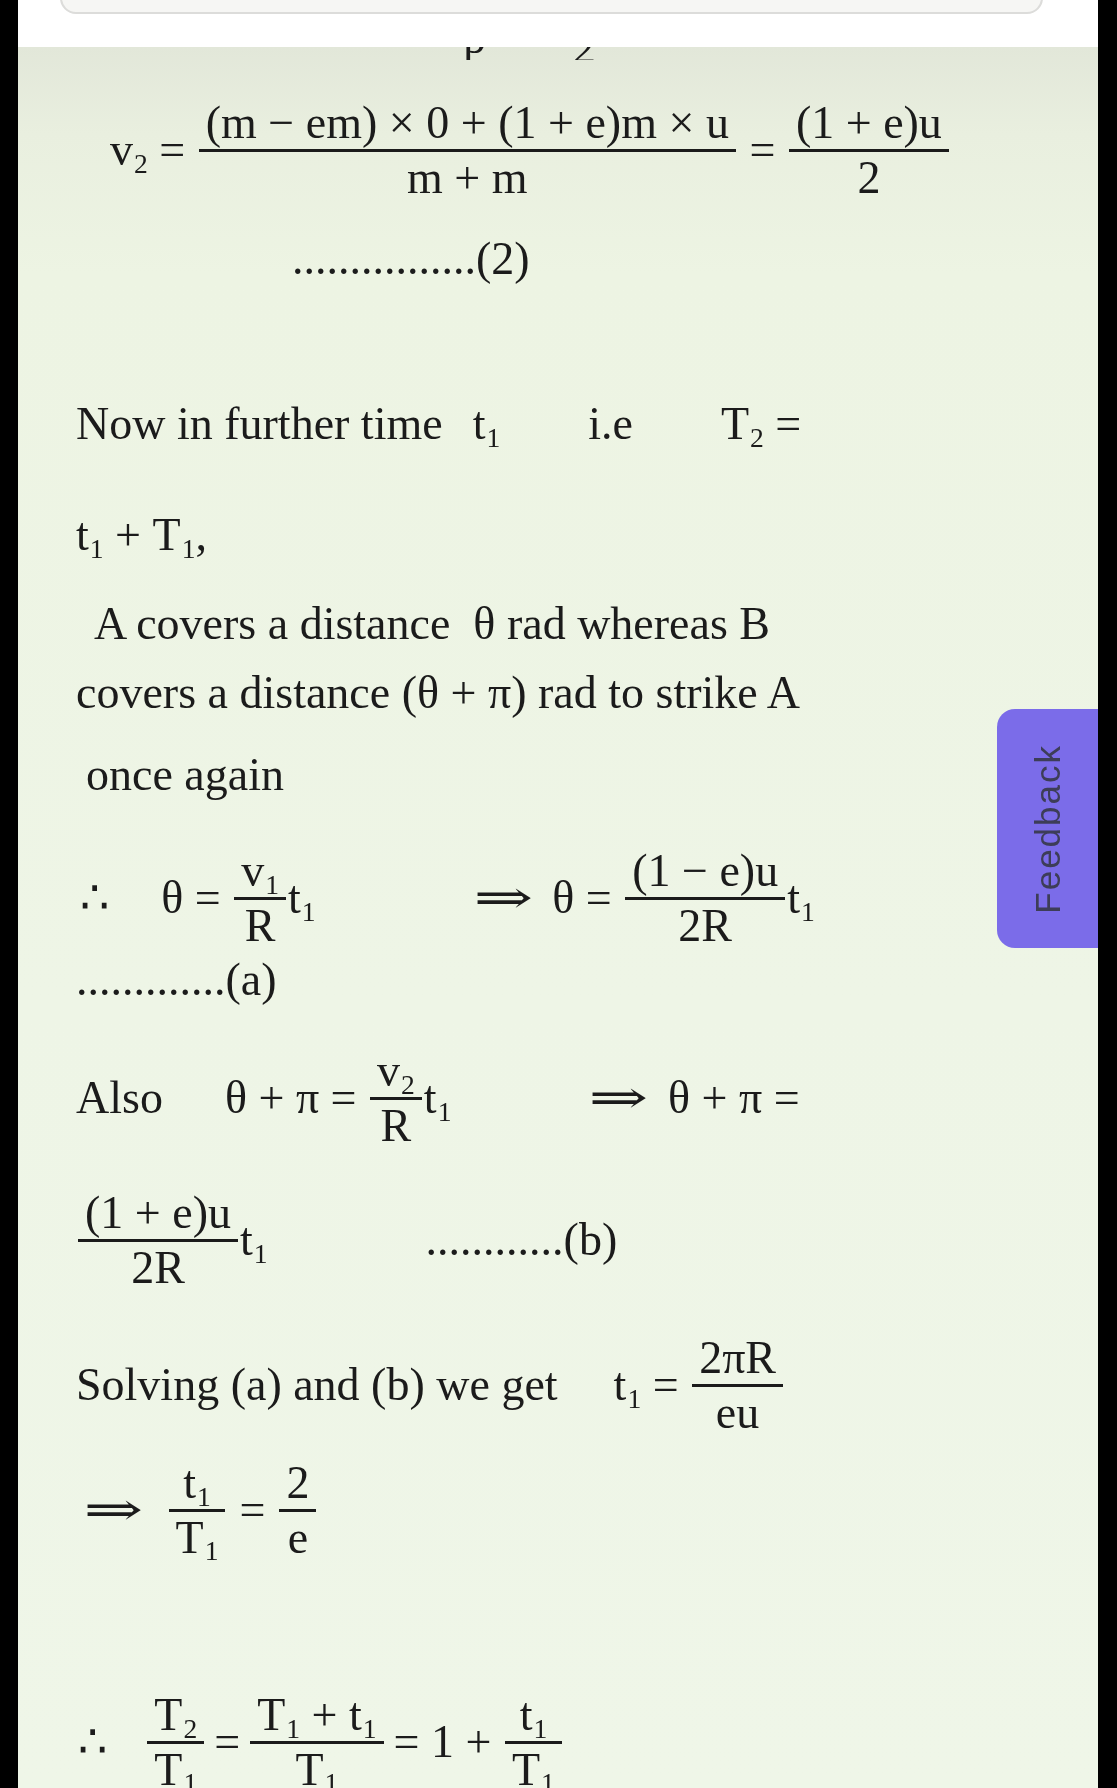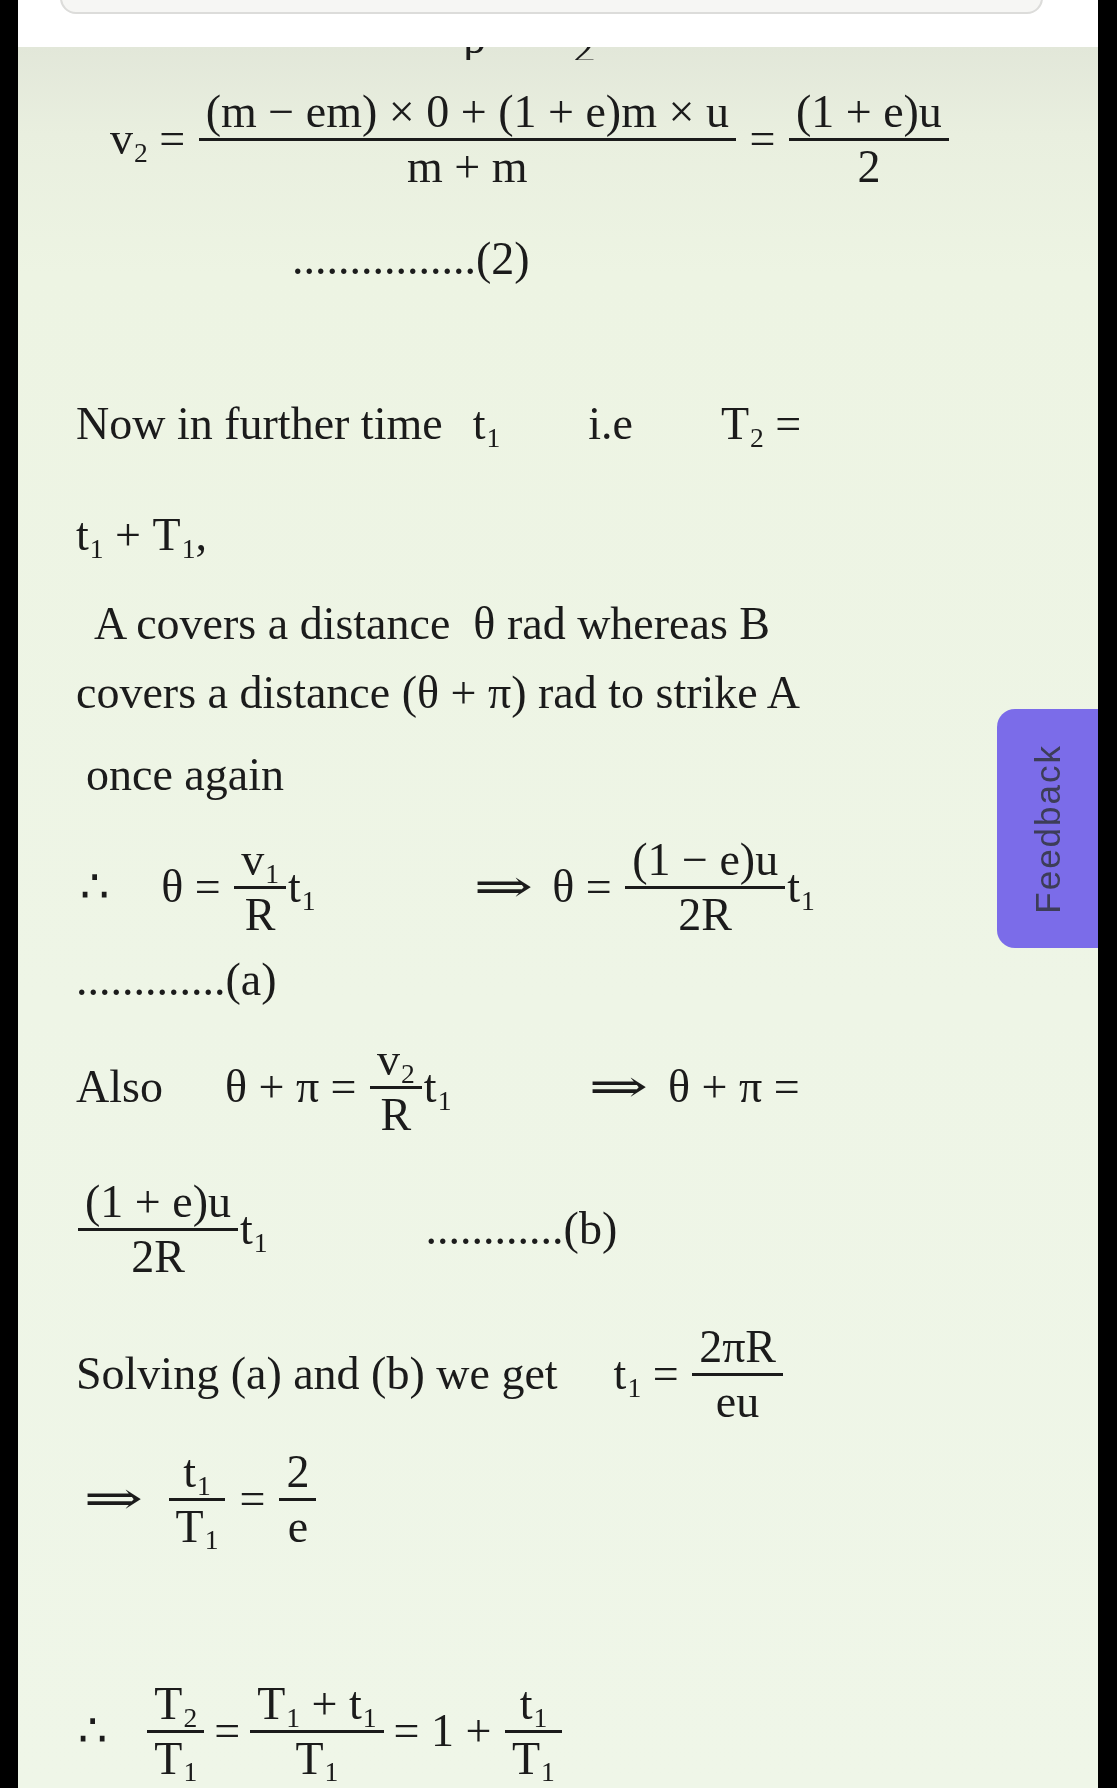--- a/index.html
+++ b/index.html
@@ -15,21 +15,21 @@
   .frag{position:absolute;font-size:46px;color:#1b1b1b;}
   .frag-p{left:445px;top:-36px;}
   .frag-2{left:555px;top:-26px;}
   .mline{position:absolute;display:flex;align-items:center;white-space:pre;
          font-size:46px;line-height:1.16;color:#1b1b1b;}
   .tok{display:inline-block;}
   .tok .base{white-space:pre;}
   .tok.arrow .base{display:inline-block;transform:scaleX(1.55);margin:0 10px;}
   .sub{font-size:0.60em;position:relative;top:0.28em;margin-left:1px;}
   .frac{display:inline-flex;flex-direction:column;align-items:stretch;text-align:left;
-        vertical-align:middle;margin:2px 2px;}
+        vertical-align:middle;margin:13px 2px;}
   .num,.den{display:flex;justify-content:center;align-items:baseline;line-height:1.12;padding:0 7px;white-space:pre;}
   .den{border-top:3px solid #1b1b1b;font-family:Liberation Serif, serif;}
   .feedback-btn{position:absolute;right:19px;top:709px;width:101px;height:239px;
                 background:#7b6ce9;border-radius:18px 0 0 18px;cursor:pointer;
                 display:flex;align-items:center;justify-content:center;}
   .feedback-label{writing-mode:vertical-rl;transform:rotate(180deg);
                   font-family:"Liberation Sans","DejaVu Sans",sans-serif;
                   font-size:35px;letter-spacing:2px;color:#3d3d58;}
   .bezel{position:absolute;top:0;bottom:0;background:#000;}
   .bezel-left{left:0;width:18px;}

